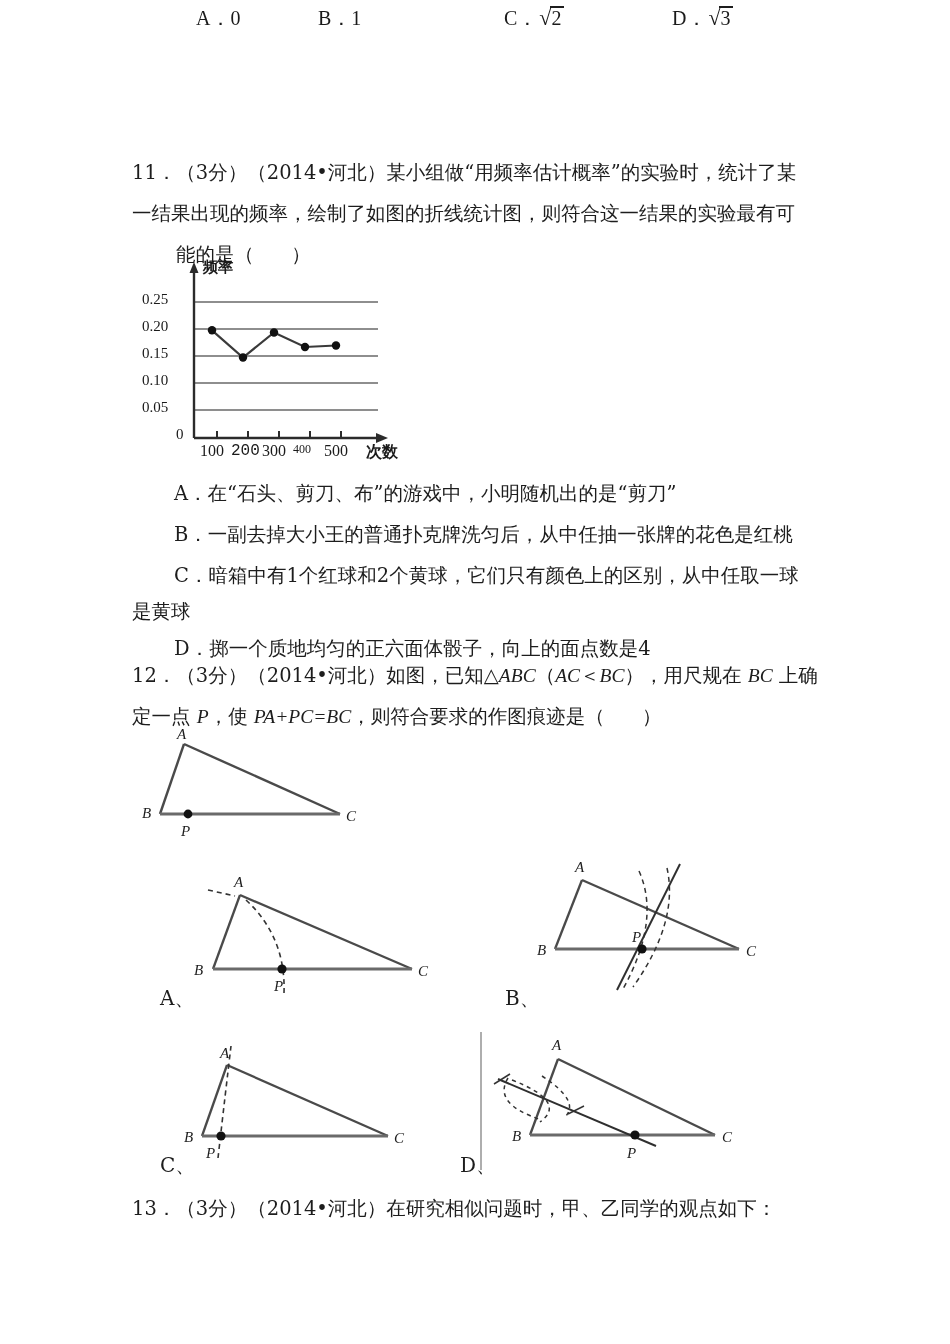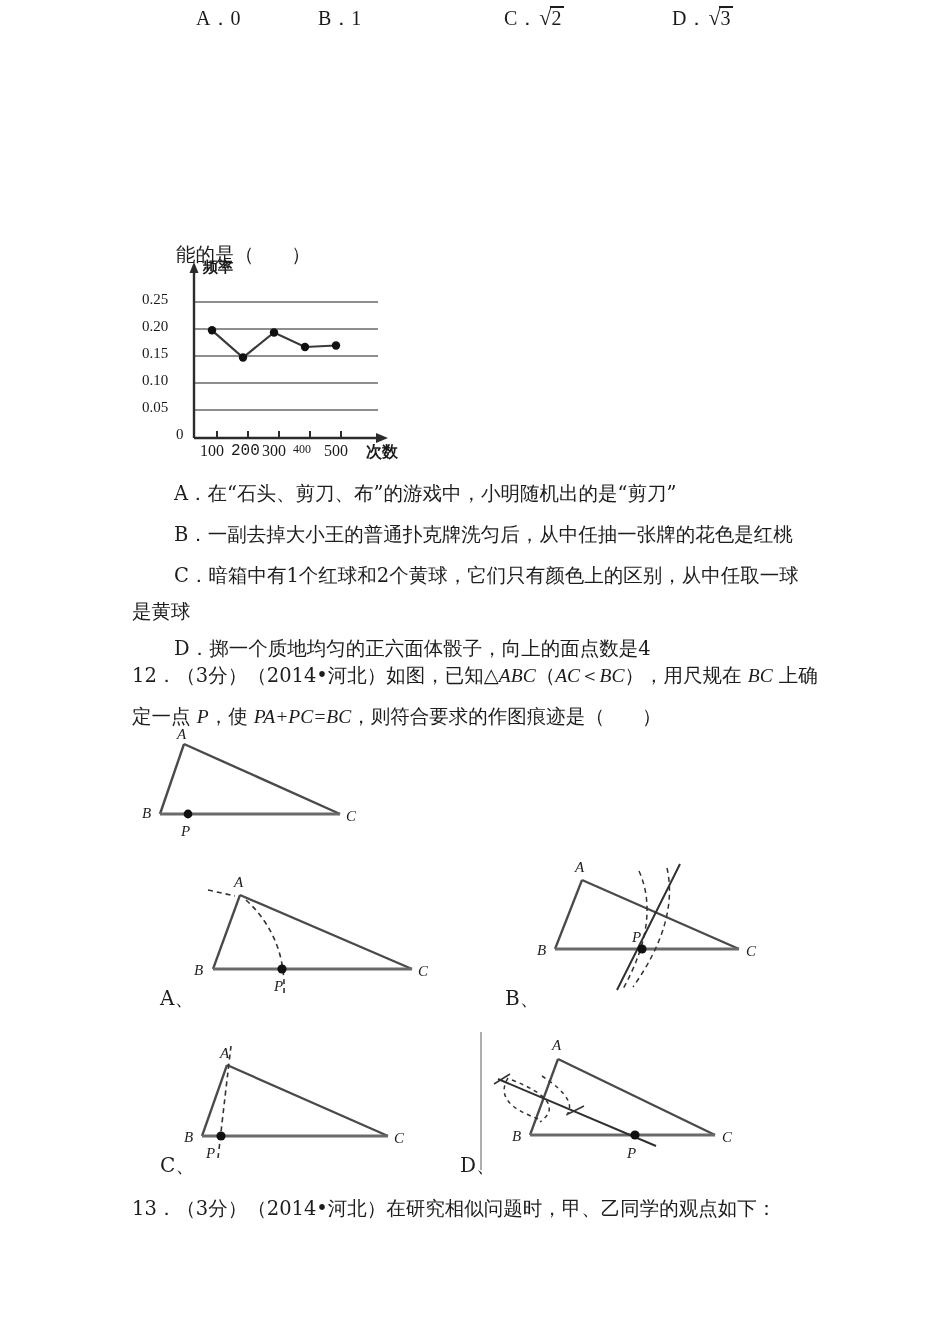--- a/index.html
+++ b/index.html
@@ -85,20 +85,22 @@
     <span class="opt-inline" style="left:196px; top:4px;">A．0</span>
     <span class="opt-inline" style="left:318px; top:4px;">B．1</span>
     <span class="opt-inline" style="left:504px; top:4px;">
       <span>C．</span><span class="rad"><span class="rsym">√</span><span class="rbar"></span><span>2</span></span>
     </span>
     <span class="opt-inline" style="left:672px; top:4px;">
       <span>D．</span><span class="rad"><span class="rsym">√</span><span class="rbar"></span><span>3</span></span>
     </span>
   </div>
 
+  <div class="qpara" style="left:132px; top:152px;">11．（3分）（2014•河北）某小组做“用频率估计概率”的实验时，统计了某</div>
+  <div class="qpara" style="left:132px; top:193px;">一结果出现的频率，绘制了如图的折线统计图，则符合这一结果的实验最有可</div>
   <div class="qpara" style="left:132px; top:234px;margin-left:44px;">能的是（      ）</div>
 
   <div id="chart-q11">
     <svg width="300" height="215" viewBox="0 0 300 215">
 
       <g stroke="#8e8e8e" stroke-width="2.2">
         <line x1="46" y1="52" x2="230" y2="52"></line>
         <line x1="46" y1="79" x2="230" y2="79"></line>
         <line x1="46" y1="106" x2="230" y2="106"></line>
         <line x1="46" y1="133" x2="230" y2="133"></line>

